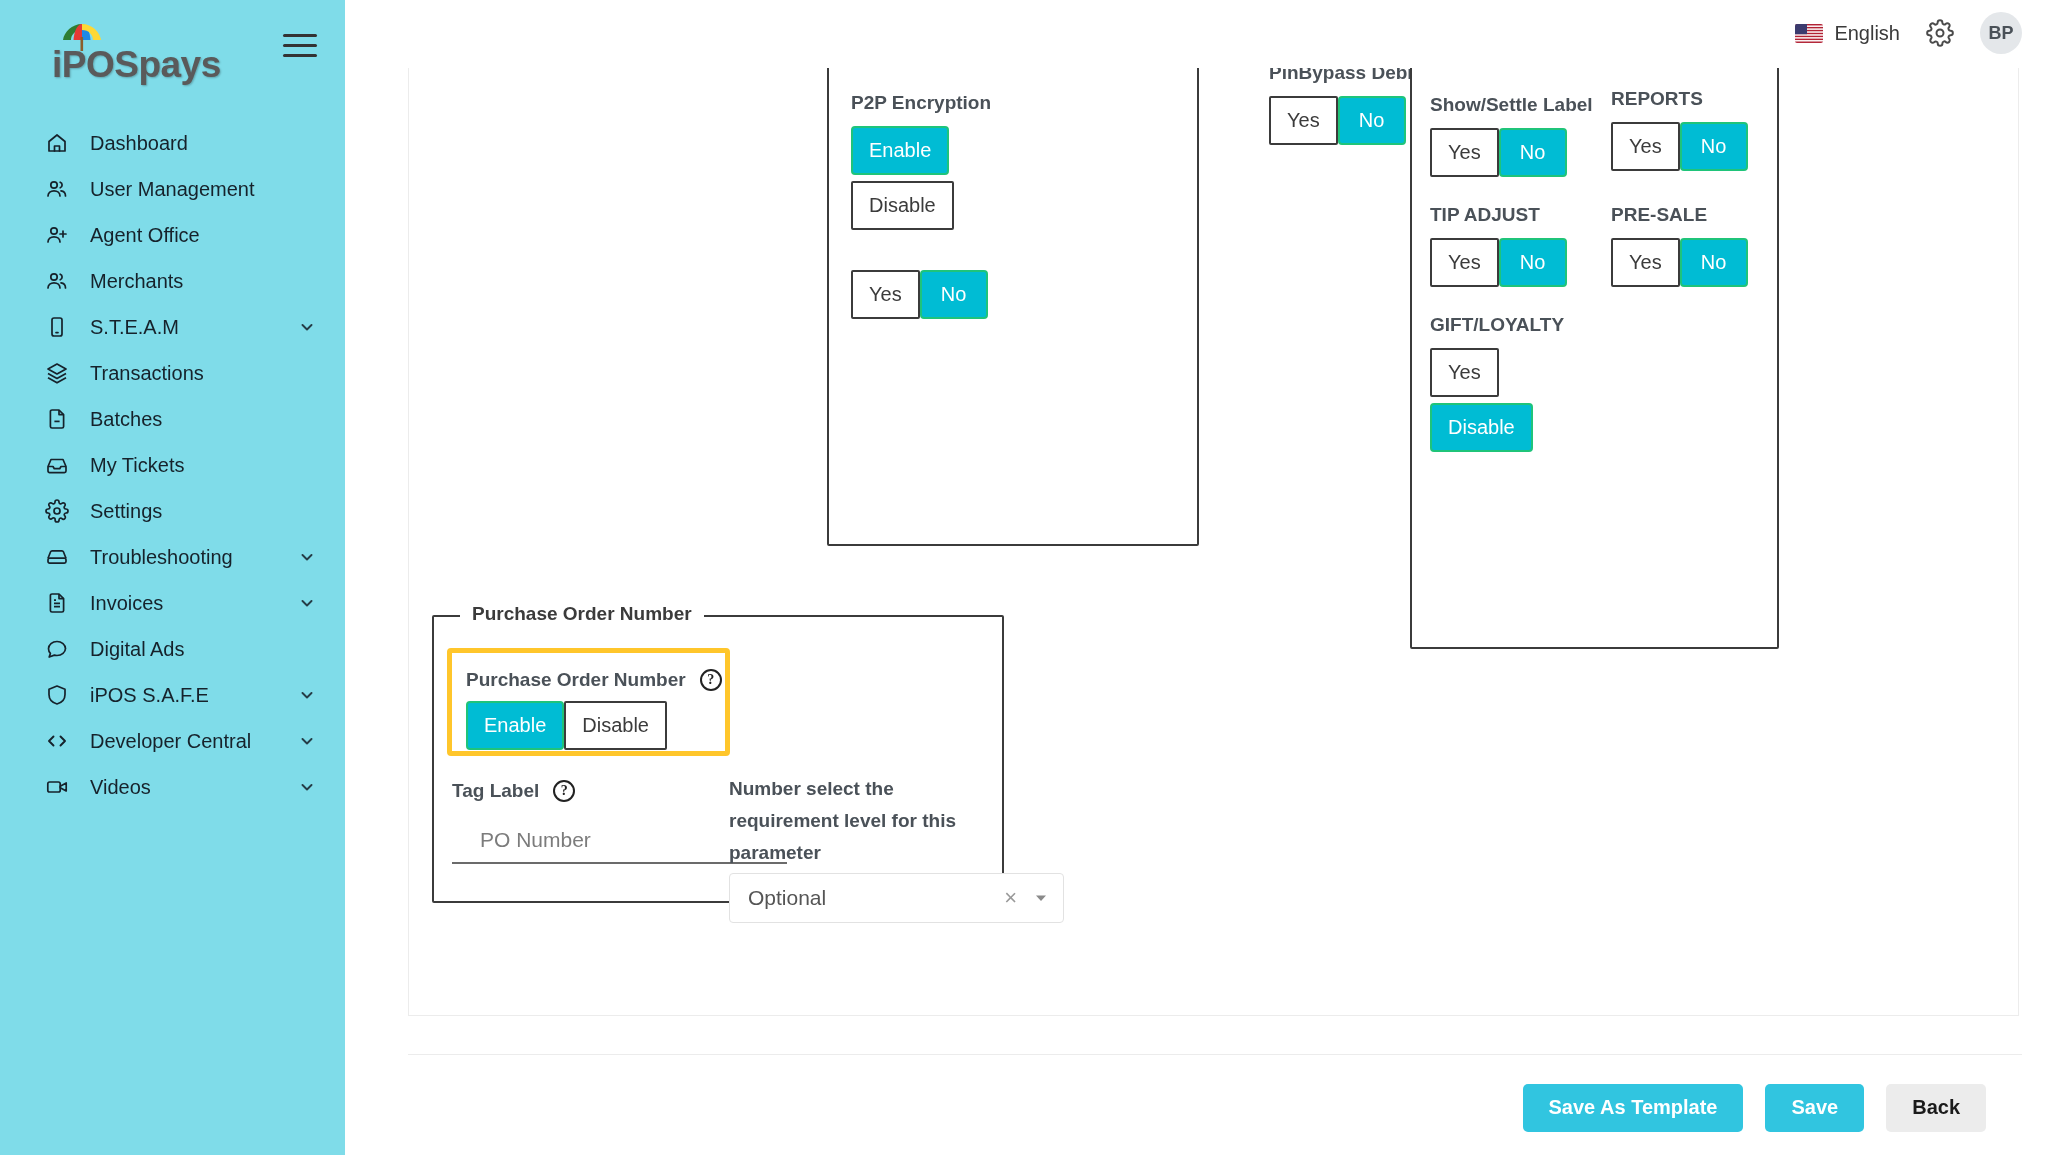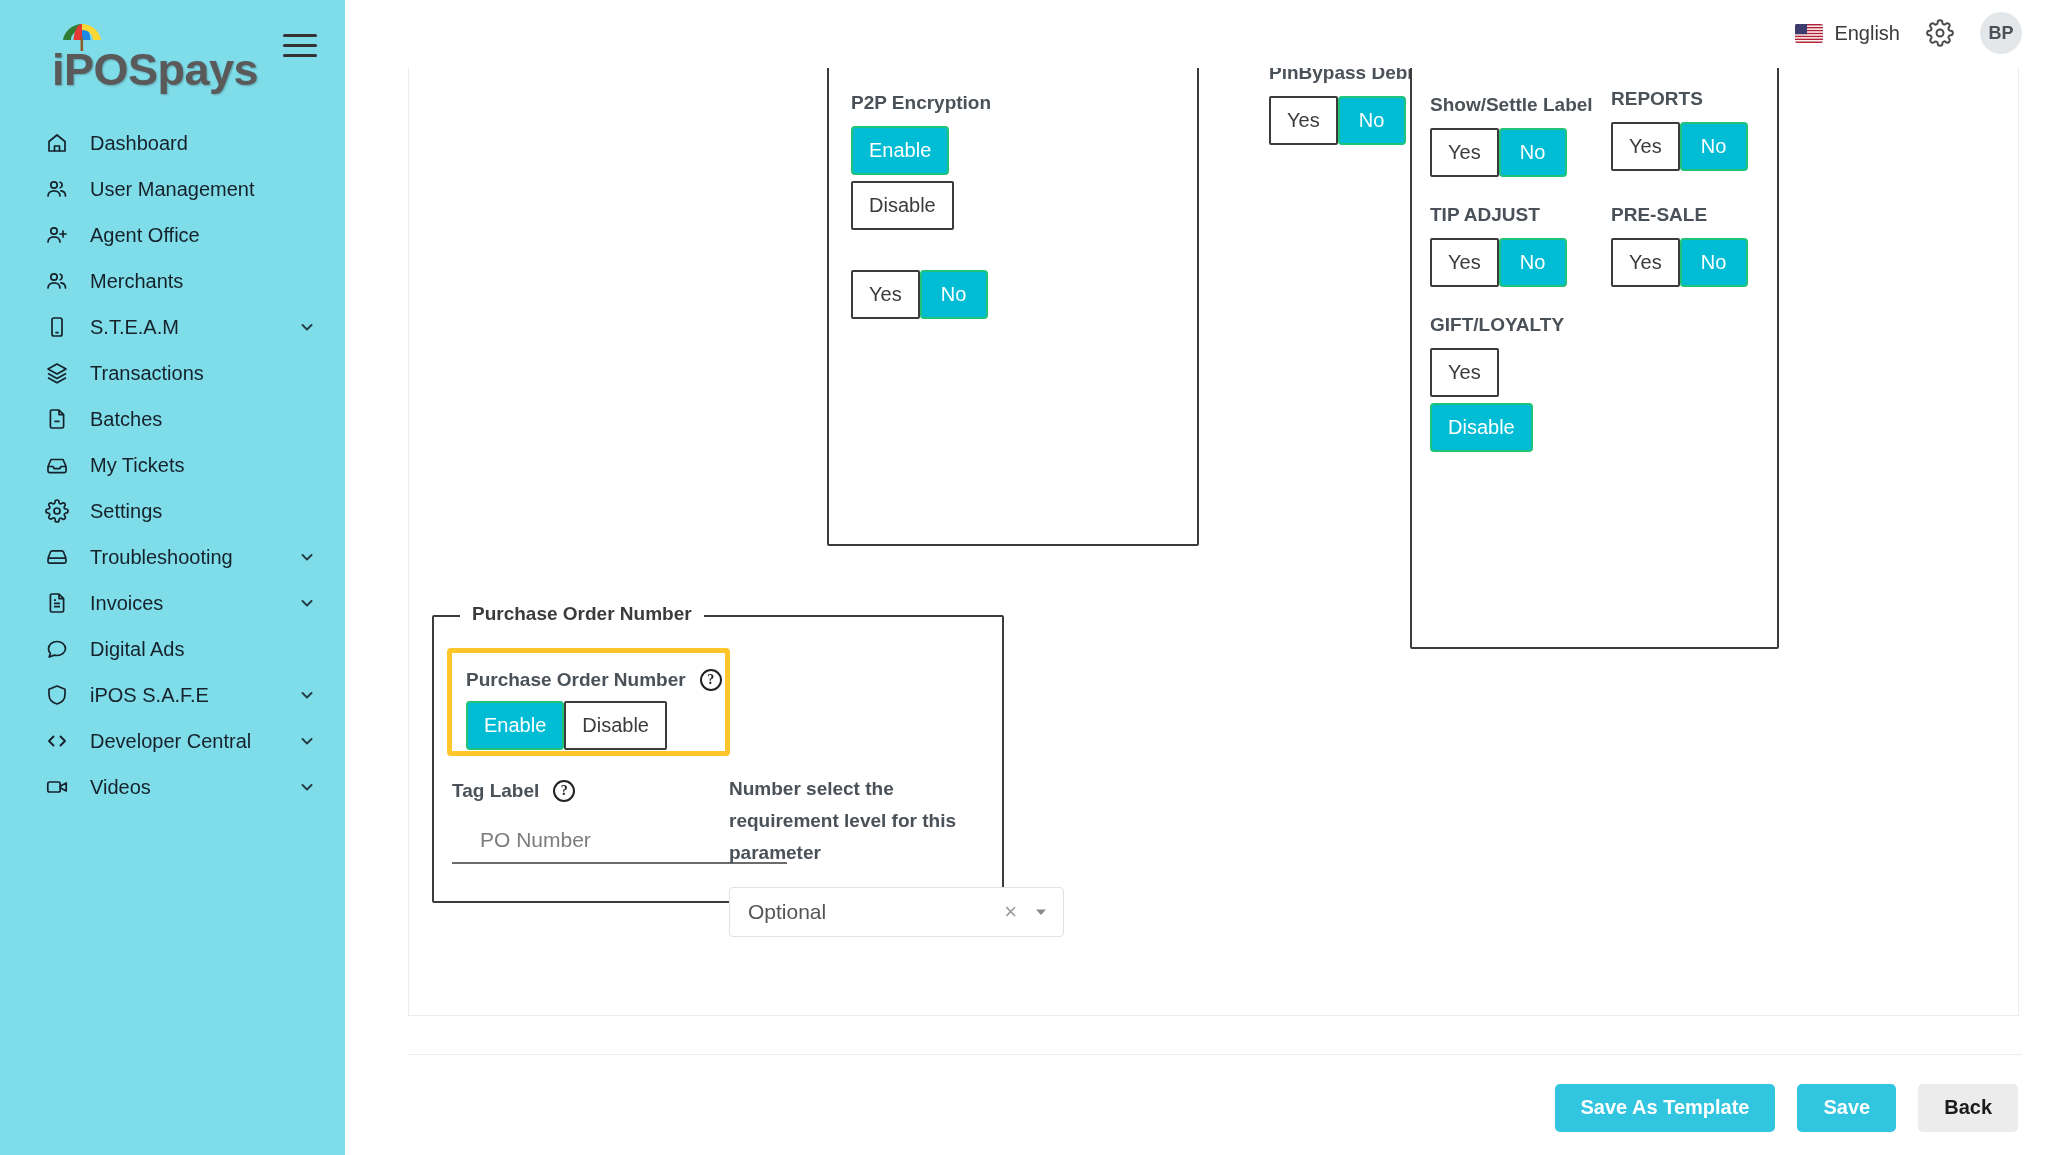--- a/index.html
+++ b/index.html
@@ -20,21 +20,21 @@
     overflow: hidden;
   }
   .sb-top {
     display: flex; align-items: flex-start; justify-content: space-between;
     padding: 18px 28px 0 52px;
   }
   .logo-wrap { position: relative; width: 180px; height: 68px; }
   .logo-umbrella { position: absolute; left: 8px; top: 4px; }
   .logo-text {
     position: absolute; left: 0px; top: 26px;
-    font-size: 45px; font-weight: 700;
+    font-size: 37px; font-weight: 700;
     color: #5a5a5a; letter-spacing: -0.5px;
     text-shadow: 1px 1px 2px rgba(0,0,0,0.25);
   }
   .hamburger { width: 34px; height: 26px; margin-top: 16px; cursor: pointer; }
   .hamburger span {
     display: block; height: 3px; background: #333; border-radius: 2px;
     margin-bottom: 7px;
   }
   .sb-nav { margin-top: 34px; }
   .sb-item {
@@ -153,21 +153,21 @@
   .lbl-row { display: flex; align-items: center; }
 
   
   .footer-sep {
     position: absolute; left: 63px; right: 26px; top: 1054px;
     height: 1px; background: #ececec;
   }
   .footer {
     position: absolute; left: 0; right: 0; top: 1060px; height: 95px;
     display: flex; align-items: center; justify-content: flex-end;
-    padding-right: 30px; gap: 22px; margin-left: 36px;
+    padding-right: 62px; gap: 22px; margin-left: 36px;
   }
   .btn {
     height: 48px; padding: 0 26px; border: none; border-radius: 5px;
     font-size: 20px; font-weight: 700; cursor: pointer;
     font-family: "Liberation Sans", sans-serif;
     display: inline-flex; align-items: center; justify-content: center;
   }
   .btn-primary { background: #31C5E0; color: #fff; }
   .btn-ghost { background: #ececec; color: #1b1b1b; }
 </style>
@@ -486,21 +486,21 @@
           <div style="position:absolute; left:18px; top:161px;">
             <div class="lbl-row">
               <span class="grp-label">Tag Label</span>
               <span class="help-ico">?</span>
             </div>
             <input class="uline-input" type="text" style="margin-top: 18px;" placeholder="PO Number" value="">
           </div>
 
           <div style="position:absolute; left:295px; top:156px; width:256px;">
             <div class="grp-label" style="line-height:32px;">Number select the requirement level for this parameter</div>
-            <div class="selbox" style="margin-top:18px;">
+            <div class="selbox" style="margin-top:4px;">
               <span class="val">Optional</span>
               <span class="clr">×</span>
               <span class="caret">
                 <svg width="16" height="16" viewBox="0 0 16 16">
                     <path d="M3 5.5 L8 11 L13 5.5 Z" fill="#8a8a8a"></path>
                   </svg>
               </span>
             </div>
           </div>
         </fieldset>

